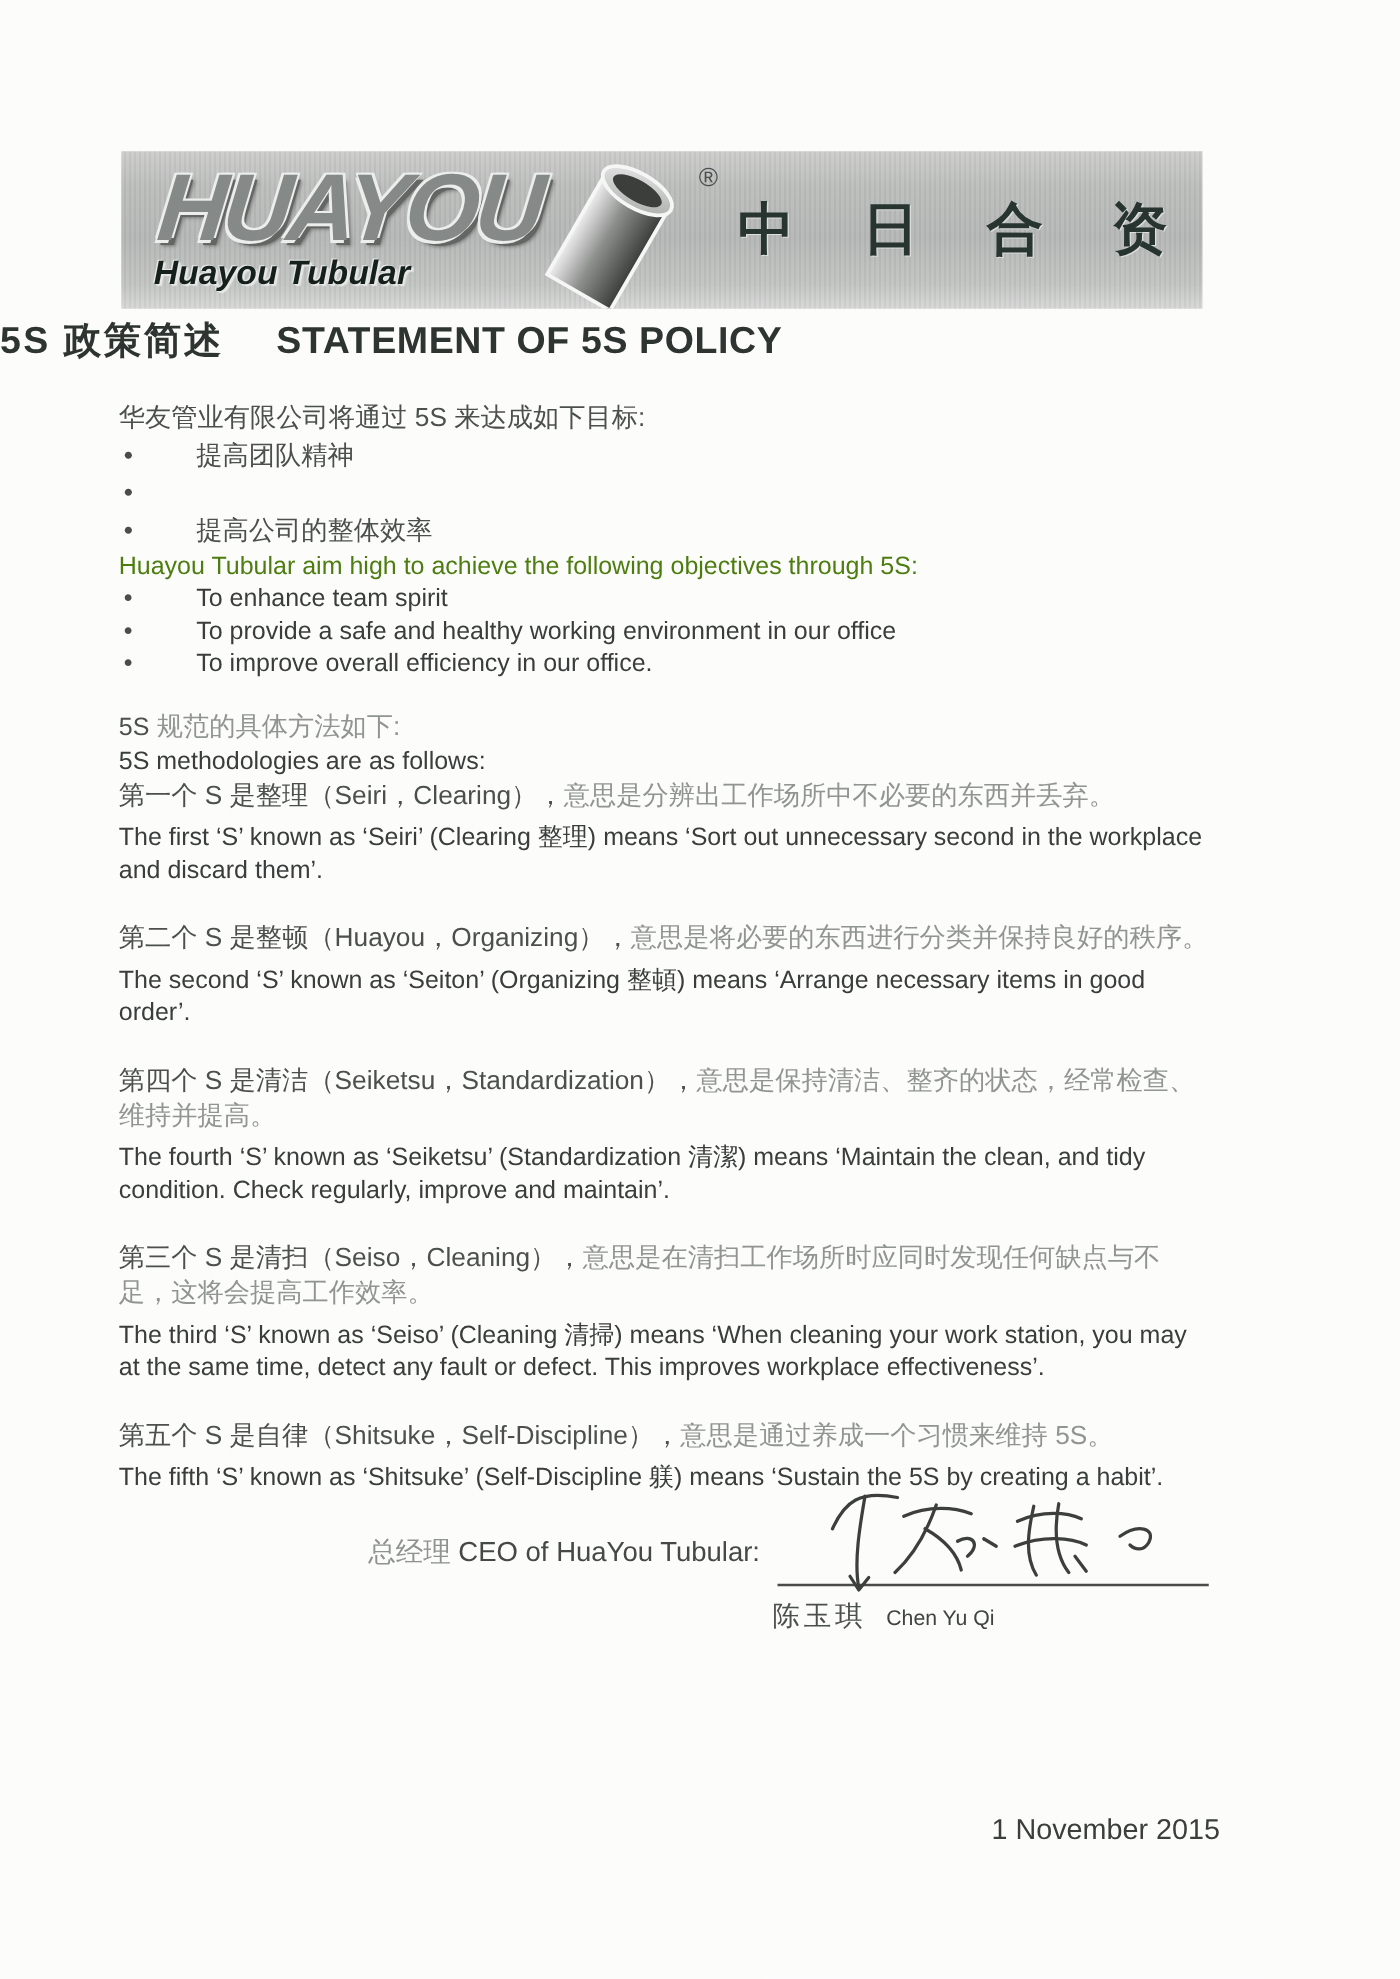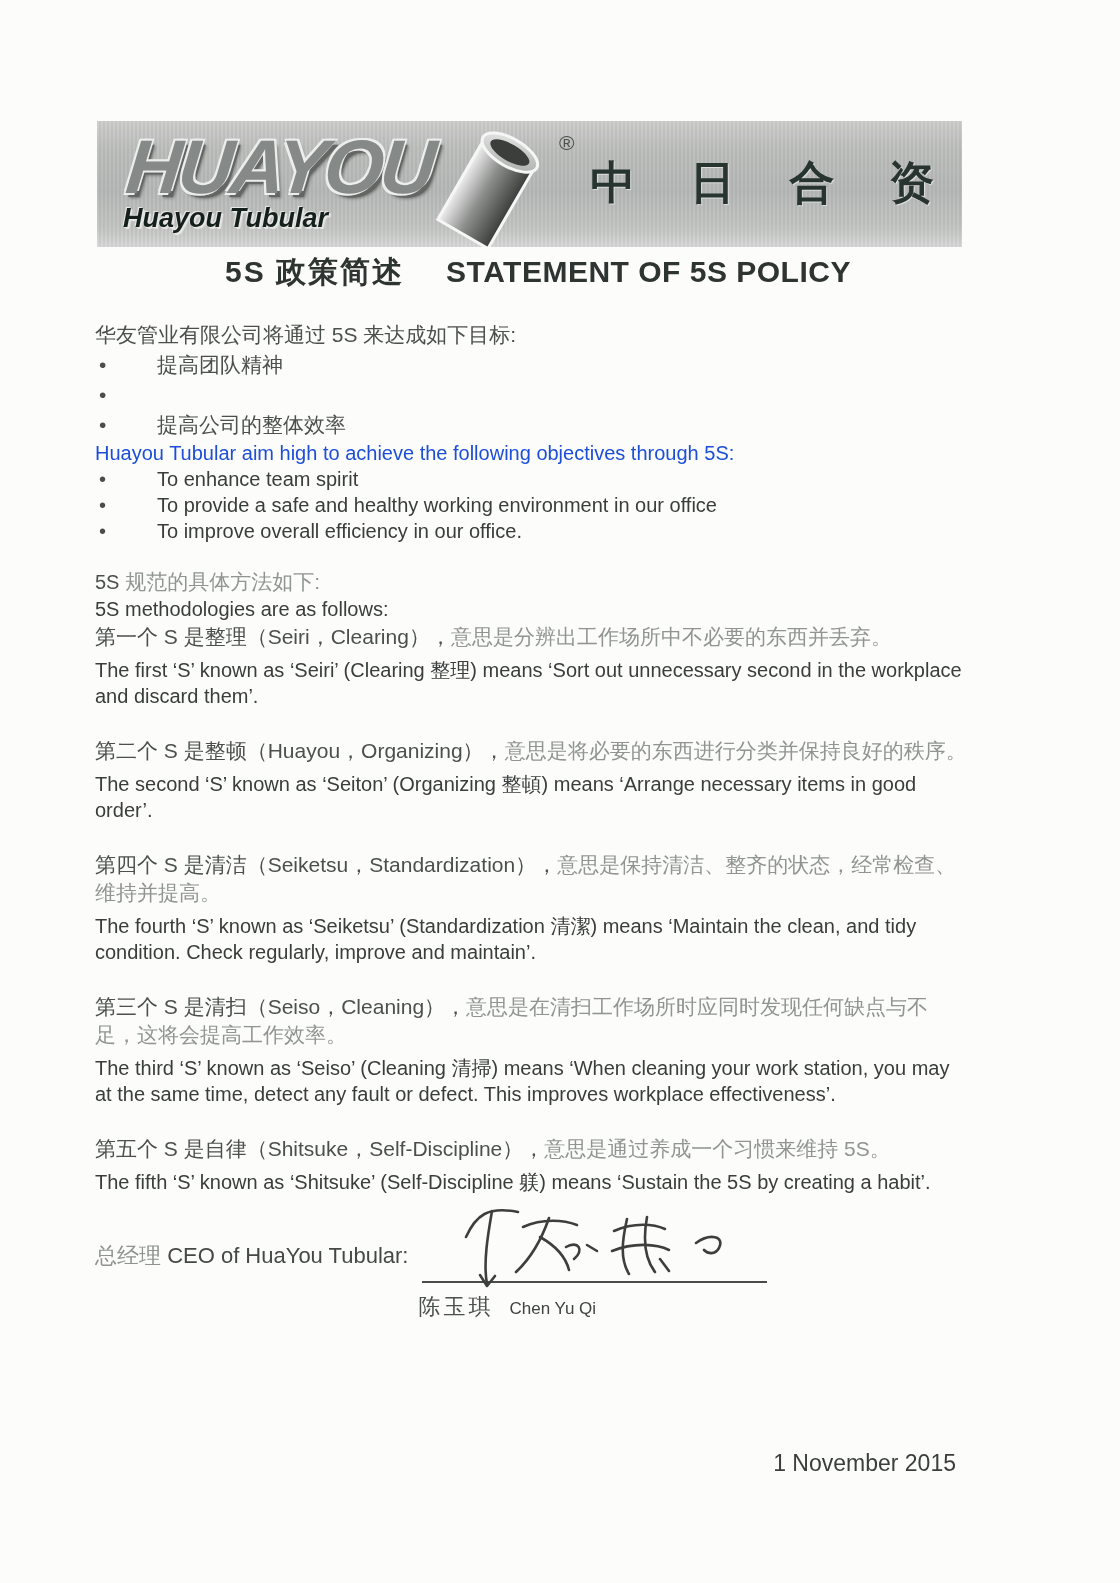--- a/index.html
+++ b/index.html
@@ -38,65 +38,65 @@
   }
   .jv {
     position:absolute; right:28px; top:32px;
     font-size:45px; font-weight:bold; color:#273430;
     word-spacing:42px; white-space:nowrap;
     text-shadow:1px 1px 0 #dddedd;
   }
 
   
   .doc-title {
-    position:absolute; left:0; top:252px; width:1076px; text-align:center;
+    position:absolute; left:0; top:252px; width:1076px; 
     font-size:30px; font-weight:bold; color:#2d3431; white-space:nowrap;
   }
   .doc-title .t-cn { margin-right:42px; letter-spacing:2px; }
   .doc-title .t-en { letter-spacing:0.5px; }
 
   
   .content { position:absolute; left:95px; top:320px; width:872px; }
 
   .cn-dark  { color:#4b504d; }
   .cn-light { color:#90958f; }
   .en-text  { color:#393d3c; }
 
   .cn-intro { font-size:21px; line-height:30px; color:#4b504d; }
   ul.obj { list-style:none; }
   ul.obj li { display:flex; }
   ul.obj .bullet { width:62px; flex:0 0 62px; padding-left:4px; color:#4c4c4c; }
   ul.obj-cn li { font-size:21px; line-height:30px; color:#4b504d; }
   ul.obj-en li { font-size:20px; line-height:26px; color:#393d3c; }
-  .en-intro { font-size:20px; line-height:26px; color:#1d4ed8; }
+  .en-intro { font-size:20px; line-height:26px; color:#4d7c0f; }
 
   .method-head { margin-top:24px; font-size:20px; line-height:27px; }
   .method-head .cn-rest { font-size:21px; }
 
   .fives { }
   .fives .block { margin-bottom:28px; }
   .fives .cn-line { font-size:21px; line-height:28px; }
   .fives .en-line { margin-top:6px; font-size:20px; line-height:26px; }
 
   
-  .sig-row { display:flex; margin-top:46px; }
+  .sig-row { display:flex; margin-top:32px;justify-content:flex-end; }
   .sig-label { font-size:22px; white-space:nowrap; }
   .sig-label .l-cn { color:#8e938f; }
   .sig-label .l-en { color:#444846; }
   .sig-area {
     position:relative; margin-left:14px; width:345px; height:42px;
     border-bottom:2px solid #4a4c4a;
   }
   .sig-svg { position:absolute; left:6px; bottom:-16px; }
   .sig-names { display:flex; align-items:baseline; gap:16px; padding-left:10px; margin-top:9px; }
   .name-cn { font-size:22px; color:#4b504e; letter-spacing:3px; }
   .name-en { font-size:17px; color:#3f4442; }
 
   .date-row {
-    position:absolute; right:164px; top:1450px;
+    position:absolute; right:144px; top:1450px;
     font-size:23px; color:#3a3e3c;
   }
 </style>
 </head>
 <body>
 
 <div class="page">
 
   <div class="banner">
     <div class="logo-wrap">

